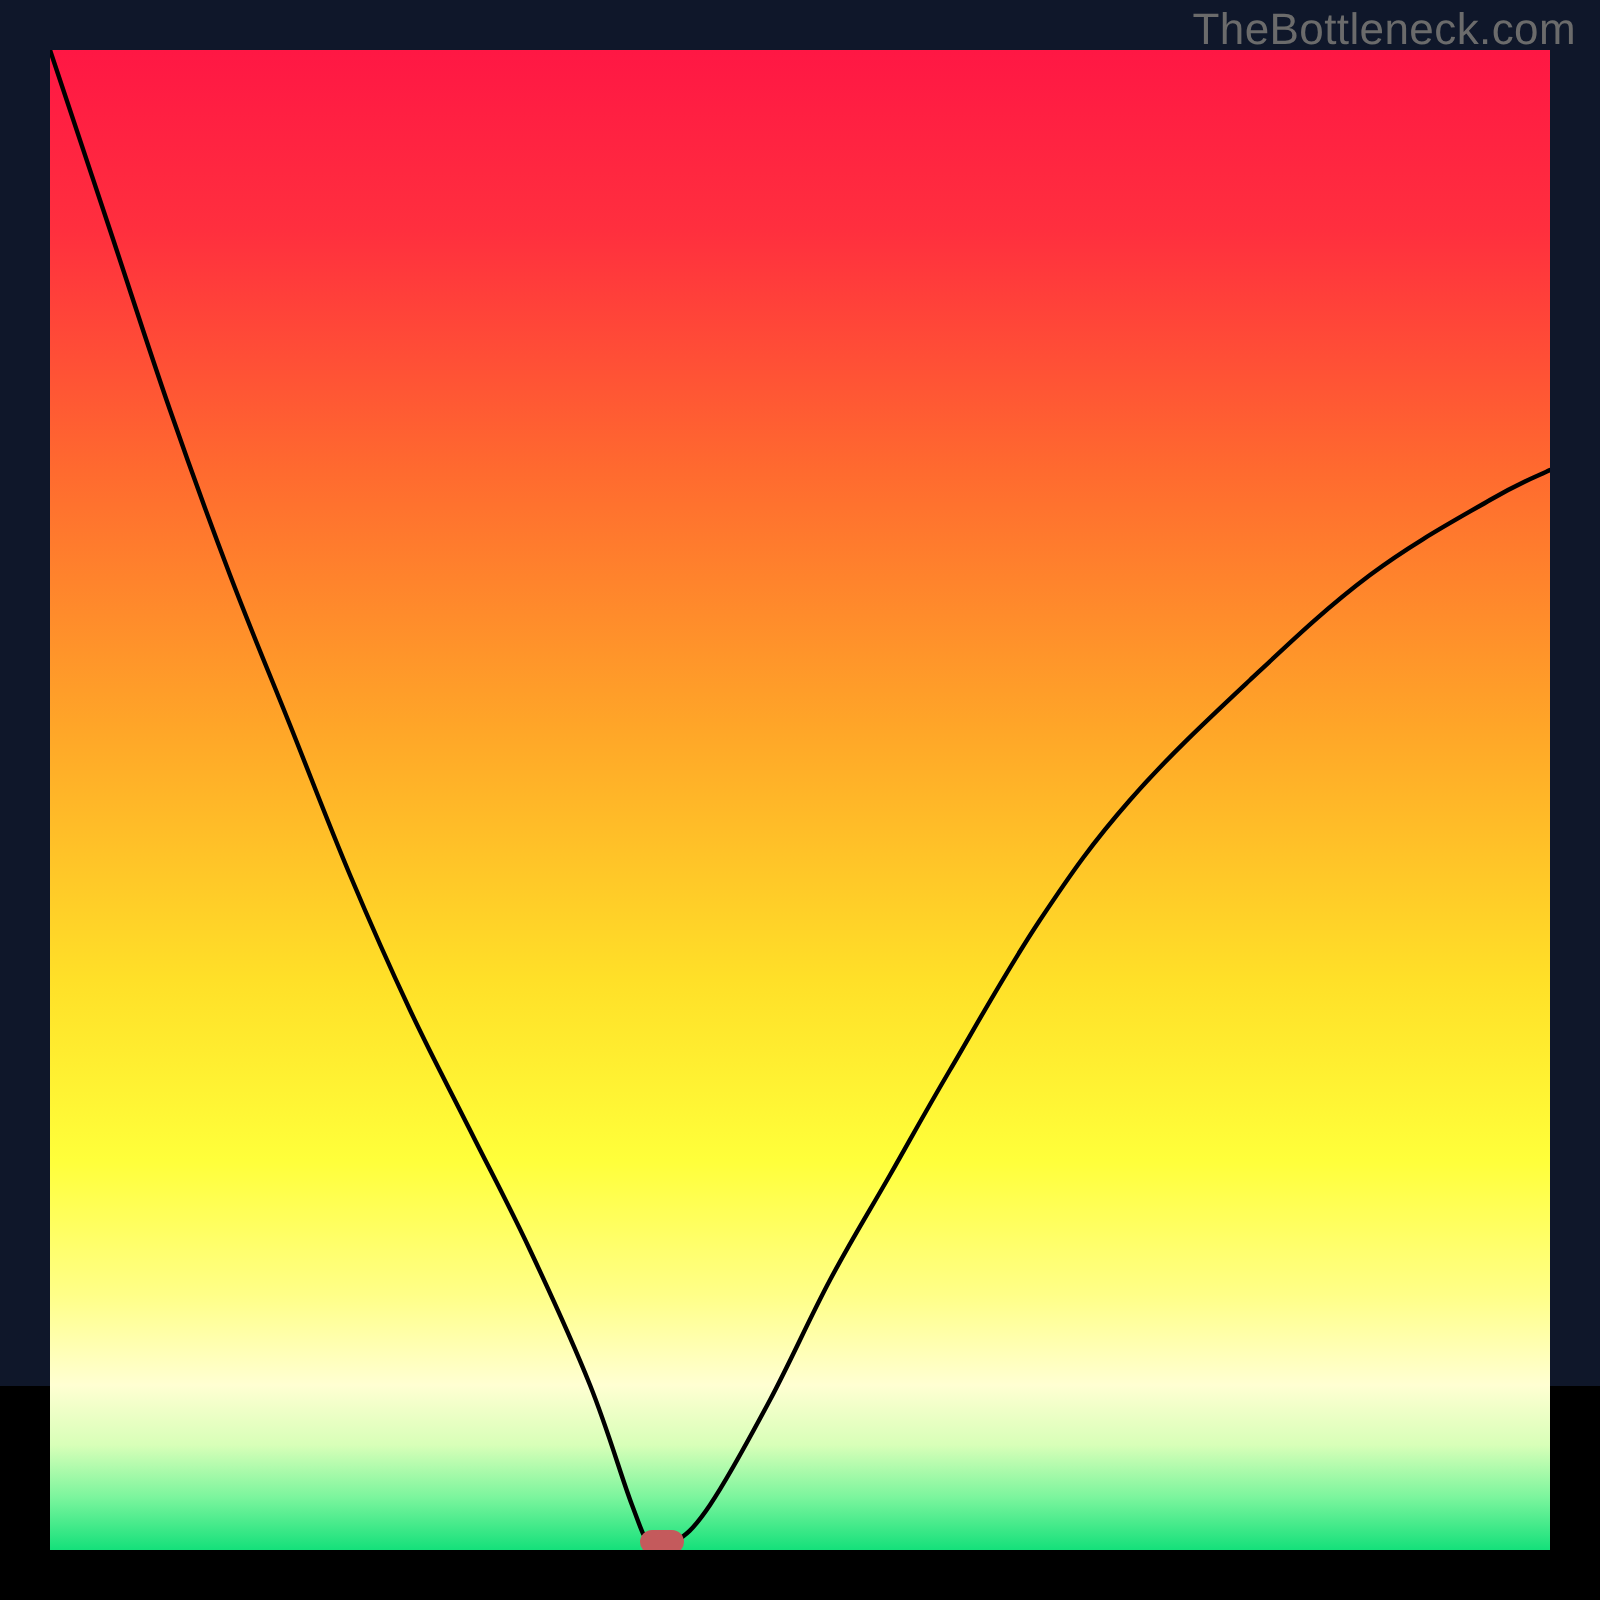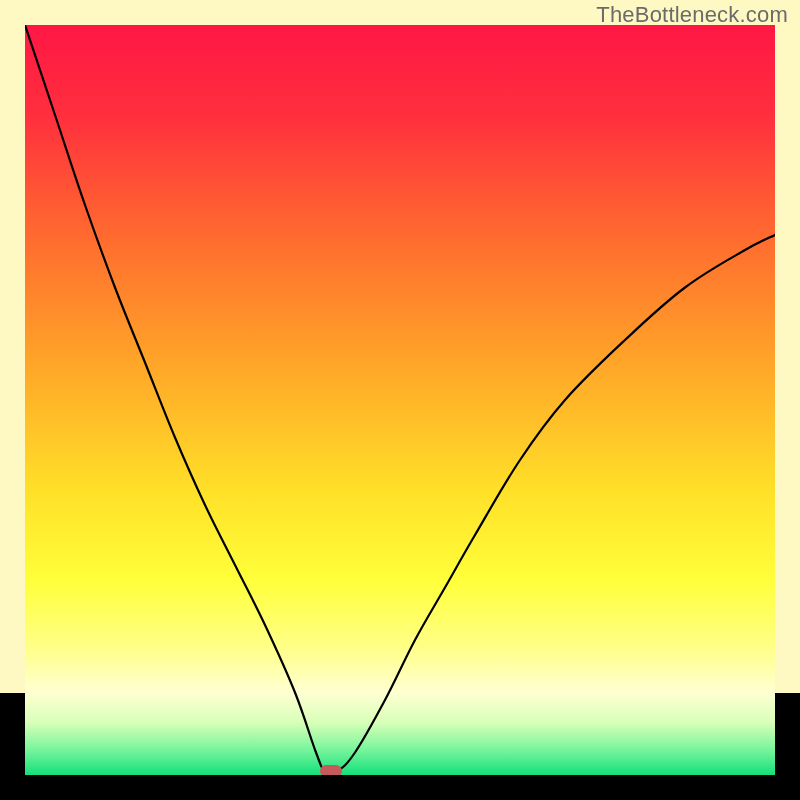--- a/index.html
+++ b/index.html
@@ -10,21 +10,21 @@
     background: #000;
     overflow: hidden;
     font-family: Arial, Helvetica, sans-serif;
   }
   .frame {
     position: absolute;
     top: 0;
     left: 0;
     width: 800px;
     height: 693px;
-    background: #fef9c3;
+    background: #0f172a;
   }
   .plot-area {
     position: absolute;
     top: 25px;
     left: 25px;
     width: 750px;
     height: 750px;
     overflow: hidden;
   }
   .gradient-bg {

